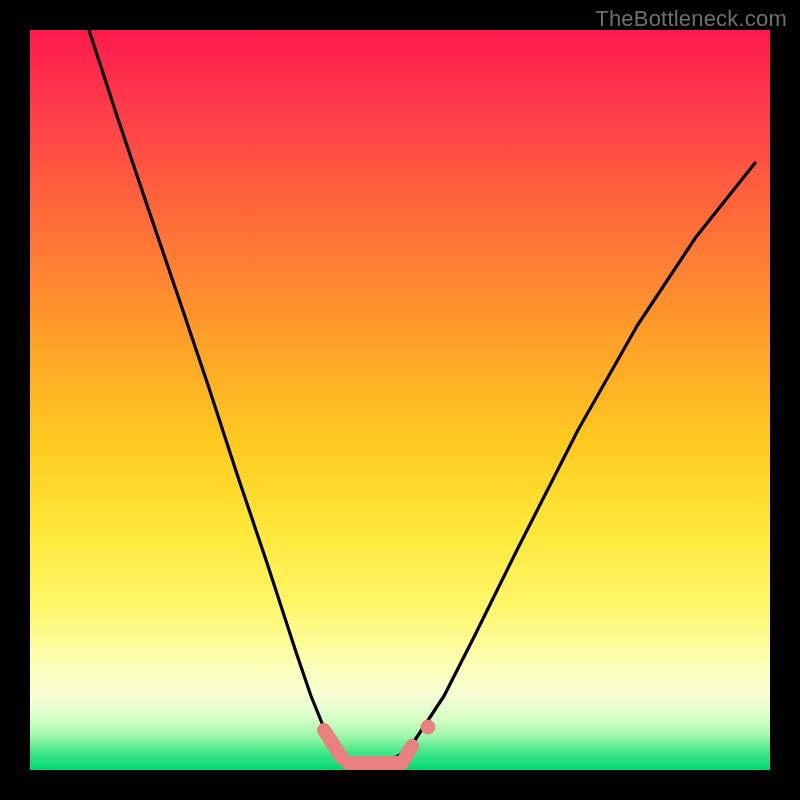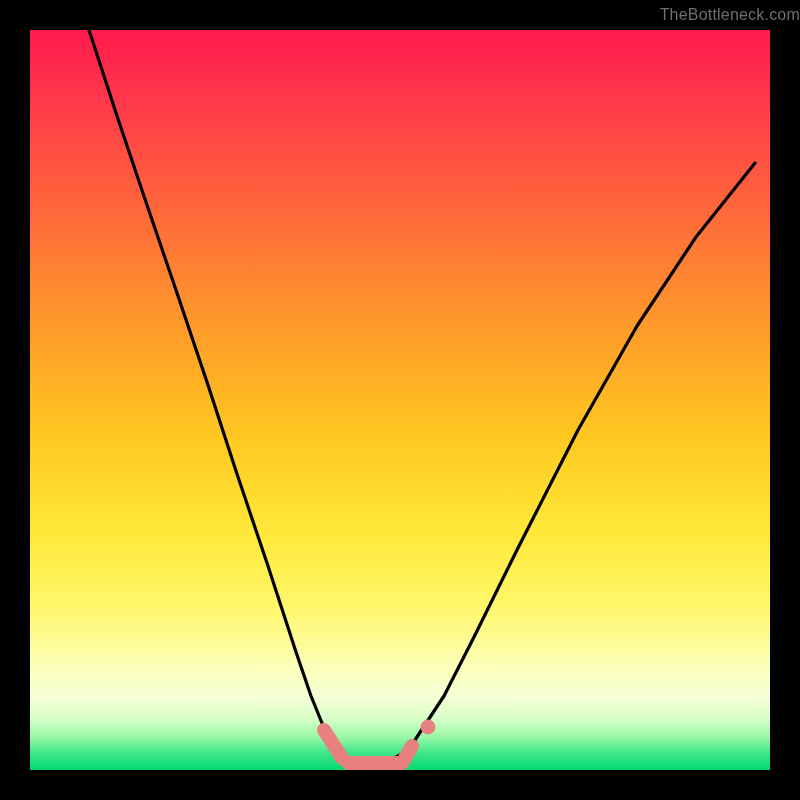--- a/index.html
+++ b/index.html
@@ -39,23 +39,23 @@
       #f6ffd6 90%,
       #d8ffc8 93%,
       #9cf7a8 95.5%,
       #46e88a 97.5%,
       #00d870 100%
     );
   }
   .watermark {
     position: absolute;
     top: 6px;
-    right: 0;
+    right: 13px;
     color: #6f6f6f;
-    font-size: 16px;
+    font-size: 22px;
     font-weight: 400;
     letter-spacing: 0.2px;
     user-select: none;
   }
   svg.curve {
     position: absolute;
     left: 0;
     top: 0;
     width: 740px;
     height: 740px;

